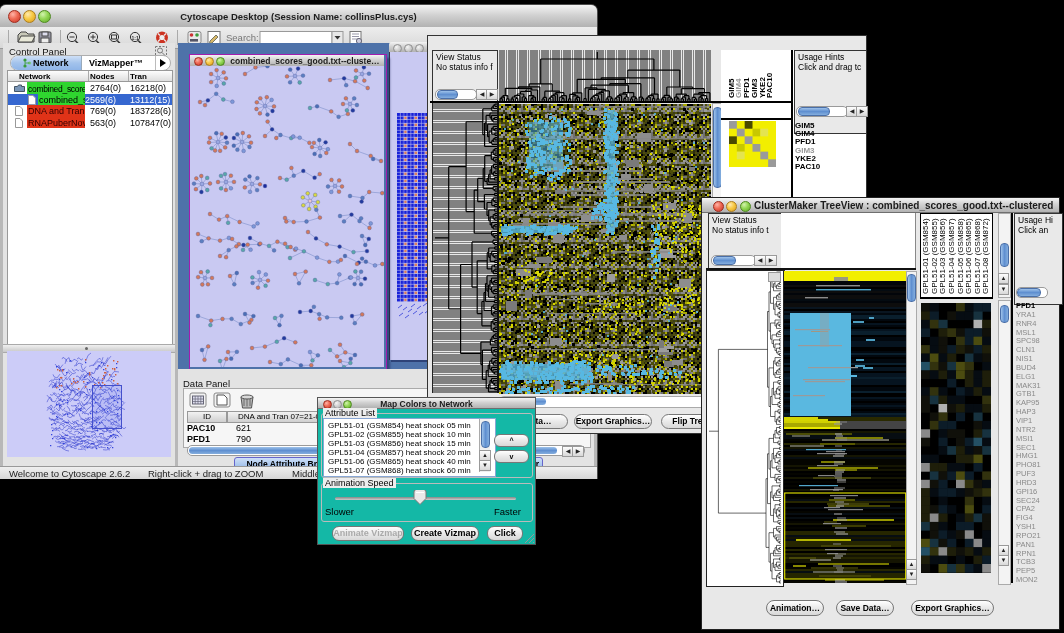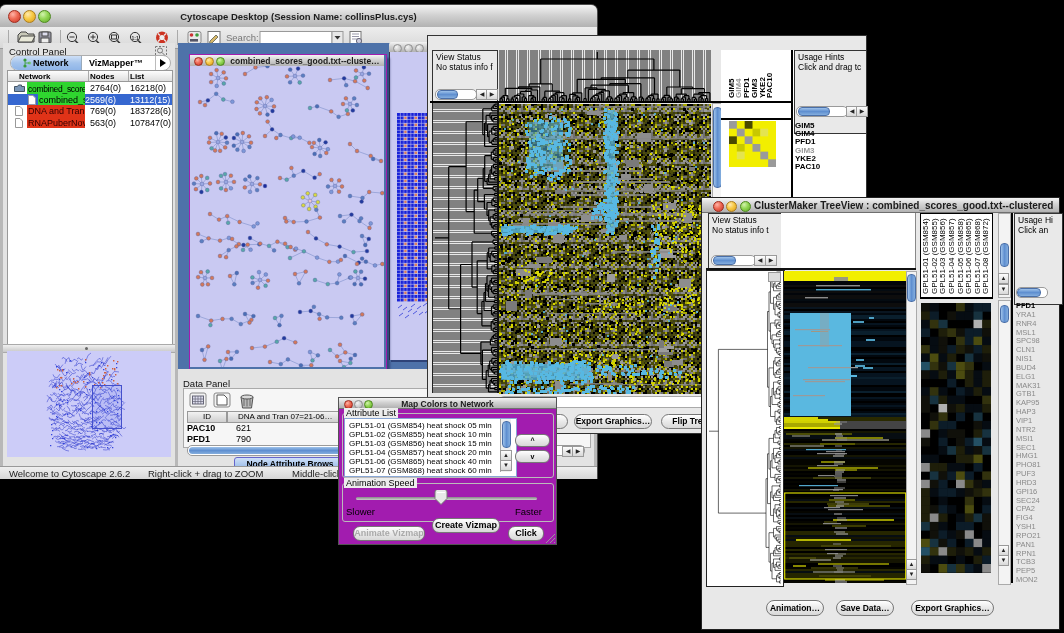--- a/index.html
+++ b/index.html
@@ -89,21 +89,21 @@
    <div class="abs" style="left:22px;top:2px;font-size:9px;font-weight:bold;color:#000;">Network</div>
    <div class="abs" style="left:78px;top:2px;font-size:9px;font-weight:bold;color:#000;">VizMapper™</div>
    <div class="abs" style="left:144px;top:0;width:1px;height:14px;background:#bbb;"></div>
    <div class="abs" style="left:149px;top:3px;width:0;height:0;border-left:6px solid #000;border-top:4px solid transparent;border-bottom:4px solid transparent;"></div>
   </div>
 
   <div class="abs" style="left:4px;top:27px;width:164px;height:274px;background:#fff;border:1px solid #999;">
    <div class="abs" style="left:0;top:0;width:164px;height:10px;background:linear-gradient(#fdfdfd,#dedede);border-bottom:1px solid #999;">
      <div class="abs" style="left:11px;top:1px;font-size:8px;font-weight:bold;">Network</div>
      <div class="abs" style="left:82px;top:1px;font-size:8px;font-weight:bold;">Nodes</div>
-     <div class="abs" style="left:122px;top:1px;font-size:8px;font-weight:bold;">List</div>
+     <div class="abs" style="left:122px;top:1px;font-size:8px;font-weight:bold;">Tran</div>
      <div class="abs" style="left:80px;top:0;width:1px;height:10px;background:#aaa;"></div>
      <div class="abs" style="left:120px;top:0;width:1px;height:10px;background:#aaa;"></div>
    </div>
 
    <div class="abs" style="left:0;top:11px;width:164px;height:11.5px;">
      <svg class="abs" style="left:6px;top:2px" width="11" height="8">
             <path d="M0.5 2.5 h3 l1 -1.5 h3 v1.5 h3 v5 h-10z" fill="#7a96b8" stroke="#456"></path>
           </svg>
      <div class="abs" style="left:19px;top:0;width:58px;height:11.5px;background:#2fd52f;overflow:hidden;white-space:nowrap;font-size:8.5px;letter-spacing:-0.3px;color:#000;">
             <span style="position:absolute;left:1px;top:1.5px;">combined_scores_</span>
@@ -1287,21 +1287,21 @@
  <div class="sldr" style="left:314px;top:89px;width:30px;"></div>
  <div class="spill" style="left:315px;top:90px;width:22px;"></div>
 
  <div class="abs" style="left:314px;top:104px;font-size:7.5px;line-height:8.84px;color:#8a8a8a;"><span style="color:#000;font-weight:bold;">PFD1</span><br>YRA1<br>RNR4<br>MSL1<br>SPC98<br>CLN1<br>NIS1<br>BUD4<br>ELG1<br>MAK31<br>GTB1<br>KAP95<br>HAP3<br>VIP1<br>NTR2<br>MSI1<br>SEC1<br>HMG1<br>PHO81<br>PUF3<br>HRD3<br>GPI16<br>SEC24<br>CPA2<br>FIG4<br>YSH1<br>RPO21<br>PAN1<br>RPN1<br>TCB3<br>PEP5<br>MON2</div>
 
  <div class="btn" style="left:64px;top:402px;width:56px;height:14px;font-size:8.5px;line-height:14px;">Animation…</div>
  <div class="btn" style="left:134px;top:402px;width:56px;height:14px;font-size:8.5px;line-height:14px;">Save Data…</div>
  <div class="btn" style="left:209px;top:402px;width:81px;height:14px;font-size:8.5px;line-height:14px;">Export Graphics…</div>
 </div>
 
-<div class="abs" style="left:318px;top:398px;width:217px;height:146px;background:#a21caf;box-shadow:0 0 0 1px #555;margin-left:21px;">
+<div class="abs" style="left:318px;top:398px;width:217px;height:146px;background:#14b8a6;box-shadow:0 0 0 1px #555;">
  <div class="tbar abs" style="left:0;top:0;width:217px;height:10px;">
    <div class="tl red" style="left:5px;top:2px;width:7px;height:7px;"></div>
    <div class="tl gry" style="left:15px;top:2px;width:7px;height:7px;"></div>
    <div class="tl grn" style="left:25px;top:2px;width:7px;height:7px;"></div>
    <div class="ttl" style="top:0.5px;font-size:8.5px;">Map Colors to Network</div>
  </div>
  <div class="abs" style="left:3px;top:15px;width:210px;height:63px;border:1px solid #bbb;border-radius:3px;"></div>
  <div class="abs" style="left:5px;top:10px;font-size:9px;color:#000;background:#ededed;padding:0 2px;">Attribute List</div>
  <div class="abs" style="left:5px;top:20px;width:167px;height:55px;background:#fff;border:1px solid #88a6d4;font-size:8px;line-height:9px;padding:2px 0 0 4px;overflow:hidden;">GPL51-01 (GSM854) heat shock 05 min<br>GPL51-02 (GSM855) heat shock 10 min<br>GPL51-03 (GSM856) heat shock 15 min<br>GPL51-04 (GSM857) heat shock 20 min<br>GPL51-06 (GSM865) heat shock 40 min<br>GPL51-07 (GSM868) heat shock 60 min</div>
  <div class="abs" style="left:161px;top:21px;width:10px;height:53px;background:#f0f0f0;border-left:1px solid #aaa;"></div>
@@ -1313,17 +1313,17 @@
  <div class="abs" style="left:3px;top:85px;width:210px;height:37px;border:1px solid #bbb;border-radius:3px;"></div>
  <div class="abs" style="left:5px;top:80px;font-size:9px;color:#000;background:#ededed;padding:0 2px;">Animation Speed</div>
  <div class="abs" style="left:17px;top:99px;width:181px;height:3px;background:linear-gradient(#888,#ccc);border-radius:2px;"></div>
  <svg class="abs" style="left:95px;top:92px" width="15" height="17">
       <path d="M1 2 a2.5 2.5 0 0 1 2.5-2.5 h7 a2.5 2.5 0 0 1 2.5 2.5 v6.5 l-6 6 l-6-6 z" fill="linear-gradient(#fff,#ccc)" fill-opacity="1" style="fill:#e8e8e8" stroke="#777"></path>
       <path d="M3 2.5 h8" stroke="#fff"></path>
     </svg>
  <div class="abs" style="left:7px;top:108px;font-size:9.5px;">Slower</div>
  <div class="abs" style="left:176px;top:108px;font-size:9.5px;">Faster</div>
  <div class="btn" style="left:14px;top:128px;width:70px;height:13px;font-size:9px;line-height:13px;color:#aaa;border-radius:7px;">Animate Vizmap</div>
- <div class="btn" style="left:93px;top:120px;width:66px;height:13px;font-size:9px;line-height:13px;border-radius:7px;">Create Vizmap</div>
+ <div class="btn" style="left:93px;top:128px;width:66px;height:13px;font-size:9px;line-height:13px;border-radius:7px;">Create Vizmap</div>
  <div class="btn" style="left:169px;top:128px;width:34px;height:13px;font-size:9px;line-height:13px;border-radius:7px;">Click</div>
  <svg class="abs" style="left:206px;top:135px" width="11" height="11">
       <path d="M10 1 L1 10 M10 5 L5 10 M10 9 L9 10" stroke="#999"></path>
     </svg>
 </div>
 </body></html>

